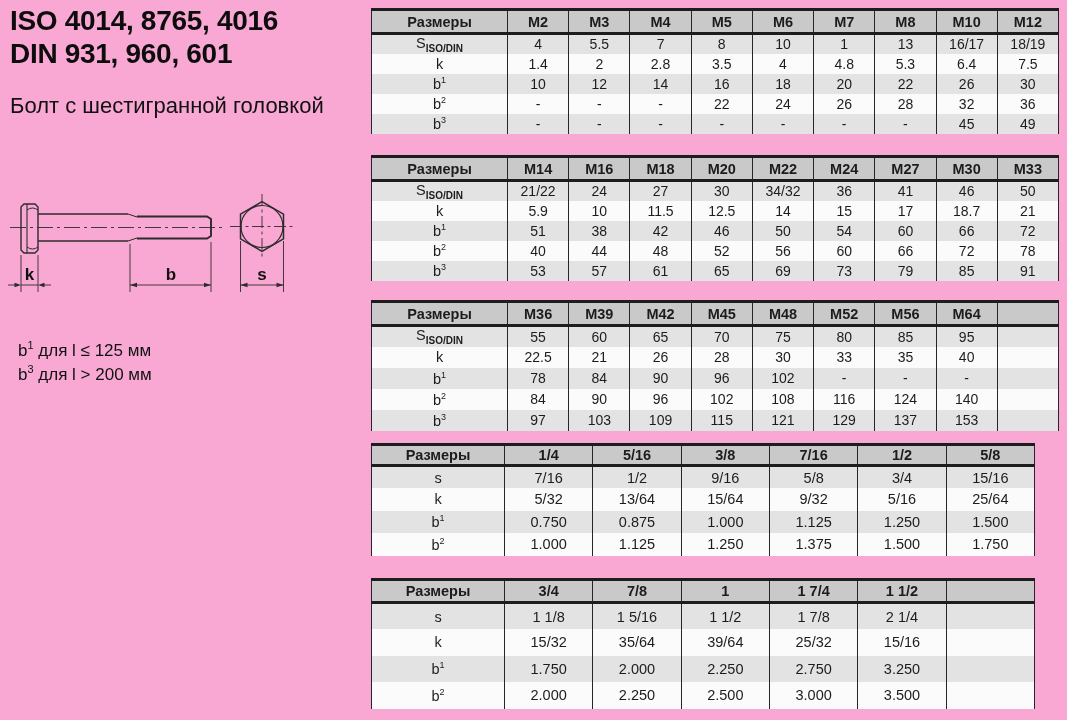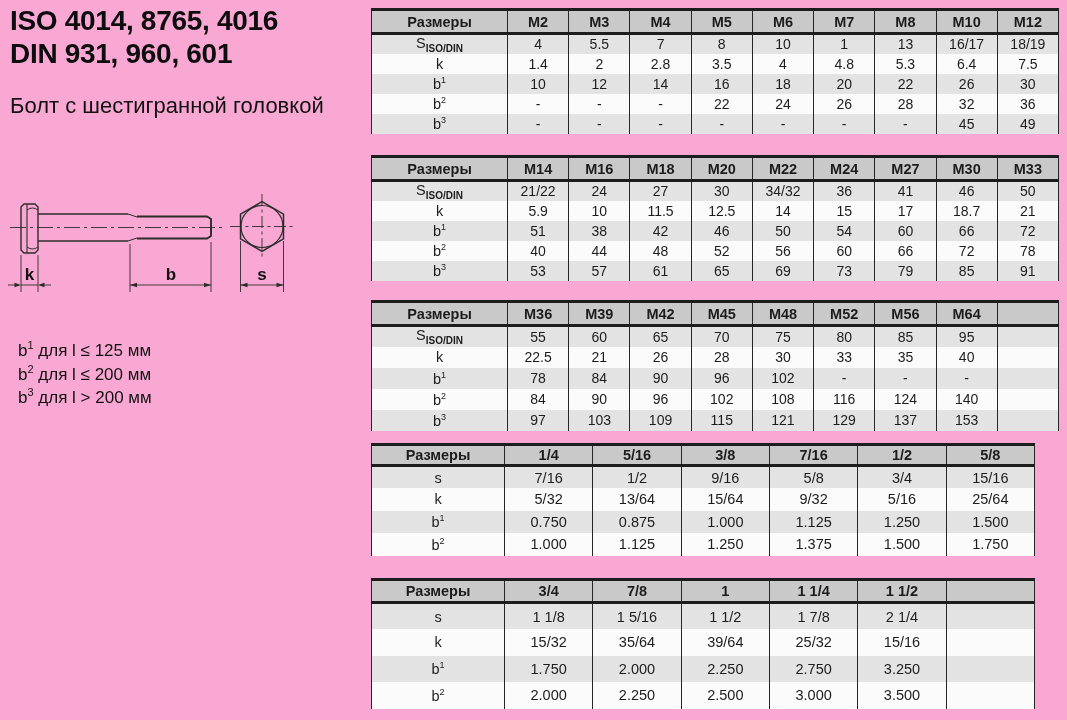--- a/index.html
+++ b/index.html
@@ -123,21 +123,20 @@
         <line class="dim" x1="236.5" y1="99" x2="279.5" y2="99"></line>
         <polygon class="arrow" points="236.5,99 243.5,96.7 243.5,101.3"></polygon>
         <polygon class="arrow" points="279.5,99 272.5,96.7 272.5,101.3"></polygon>
         <text class="dimlbl" x="258" y="94">s</text>
       </g>
     </g>
   </svg>
 
   <div class="notes">
     <div class="note"><span>b</span><sup>1</sup><span> для l ≤ 125 мм</span></div>
-    <div class="note"><span>b</span><sup>2</sup><span> для l ≤ 200 мм</span></div>
     <div class="note"><span>b</span><sup>3</sup><span> для l &gt; 200 мм</span></div>
   </div>
 
   <table id="t0">
       <thead>
         <tr>
           <th>Размеры</th>
           <th>M2</th>
           <th>M3</th>
           <th>M4</th>
@@ -419,21 +418,21 @@
         </tr>
       </tbody>
     </table>
   <table id="t4">
       <thead>
         <tr>
           <th>Размеры</th>
           <th>3/4</th>
           <th>7/8</th>
           <th>1</th>
-          <th>1 1/4</th>
+          <th>1 7/4</th>
           <th>1 1/2</th>
           <th></th>
         </tr>
       </thead>
       <tbody>
         <tr>
           <td><span class="lbl">s</span></td>
           <td>1 1/8</td>
           <td>1 5/16</td>
           <td>1 1/2</td>

